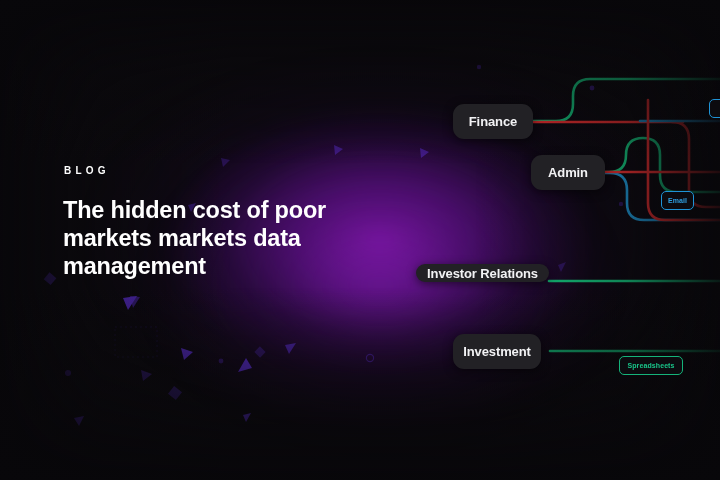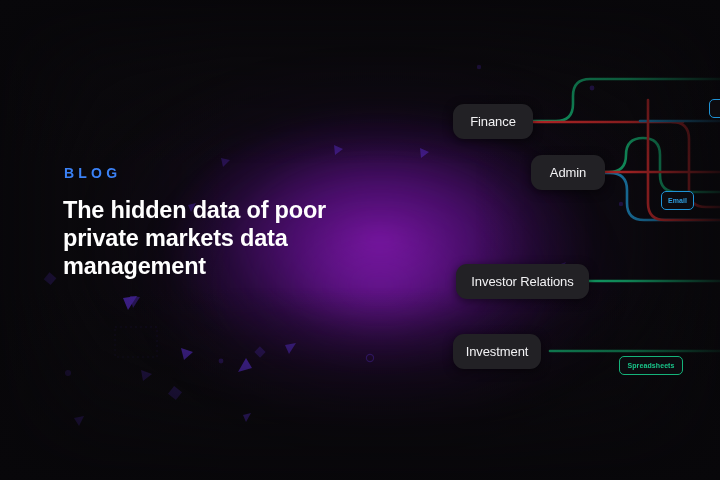--- a/index.html
+++ b/index.html
@@ -59,22 +59,22 @@
       linear-gradient(to right, rgba(8,7,10,0.92) 0%, rgba(8,7,10,0.3) 14%, rgba(8,7,10,0) 32%),
       linear-gradient(to left, rgba(8,7,10,0.9) 0%, rgba(8,7,10,0.35) 13%, rgba(8,7,10,0) 34%);
   }
   .particles { position: absolute; inset: 0; }
 
   
   .eyebrow {
     position: absolute;
     left: 64px;
     top: 165px;
-    color: #3b82f6;
-    font-size: 14px;
+    color: #ffffff;
+    font-size: 10px;
     font-weight: 700;
     letter-spacing: 4.2px;
   }
   .headline {
     position: absolute;
     left: 63px;
     top: 196px;
     width: 330px;
     color: #ffffff;
     font-size: 23.5px;
@@ -90,21 +90,21 @@
   }
   .node {
     position: absolute;
     background: #222125;
     border-radius: 11px;
     display: flex;
     align-items: center;
     justify-content: center;
     color: #f2f2f4;
     font-size: 13px;
-    font-weight: 400;
+    font-weight: 700;
     letter-spacing: -0.1px;
     box-shadow: 0 2px 10px rgba(0,0,0,0.55);
     z-index: 4;
   }
   .badge {
     position: absolute;
     border-radius: 5px;
     border: 1.4px solid;
     background: #0c0b0f;
     display: flex;
@@ -181,29 +181,29 @@
 
       <path d="M549 281 L720 281" stroke="#14c77e"></path>
 
       <path d="M550 351 L720 351" stroke="#14c77e"></path>
     </g>
   </svg>
 
   <div class="bg-vignette"></div>
 
   <div class="eyebrow">BLOG</div>
-  <div class="headline">The hidden data of poor private markets data management</div>
+  <div class="headline">The hidden cost of poor markets markets data management</div>
 
   <div class="node" style="left:453px; top:104px; width:80px; height:35px;">
     <span>Finance</span>
   </div>
   <div class="node" style="left:531px; top:155px; width:74px; height:35px;">
     <span>Admin</span>
   </div>
-  <div class="node" style="left:416px; top:264px; width:133px; height:35px;margin-left:40px;">
+  <div class="node" style="left:416px; top:264px; width:133px; height:18px;">
     <span>Investor Relations</span>
   </div>
   <div class="node" style="left:453px; top:334px; width:88px; height:35px;">
     <span>Investment</span>
   </div>
 
   <div class="badge badge-blue" style="left:709px; top:99px; width:22px;">
     <span></span>
   </div>
   <div class="badge badge-blue" style="left:661px; top:191px; width:31px;">

